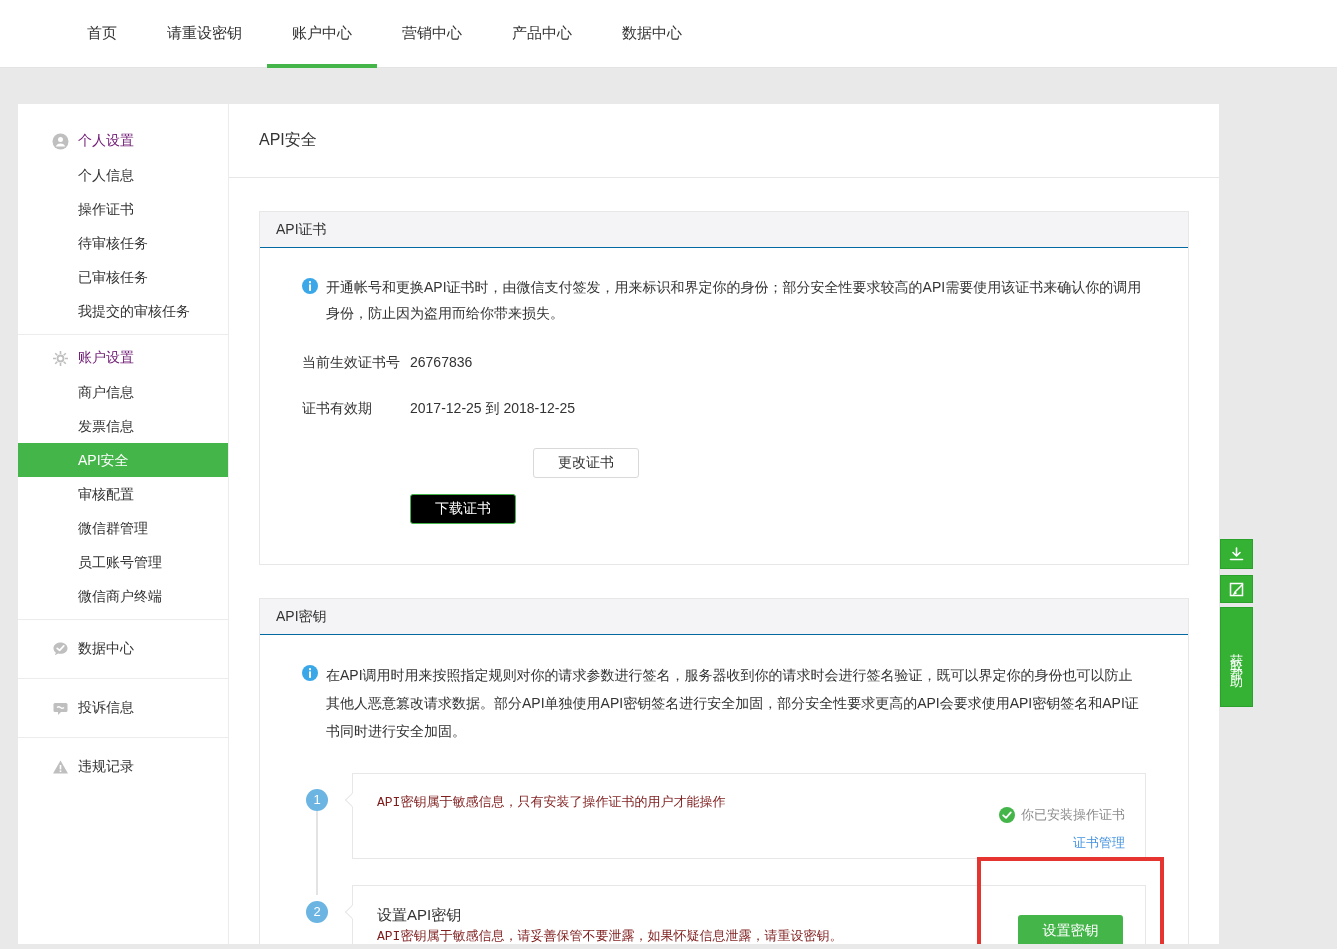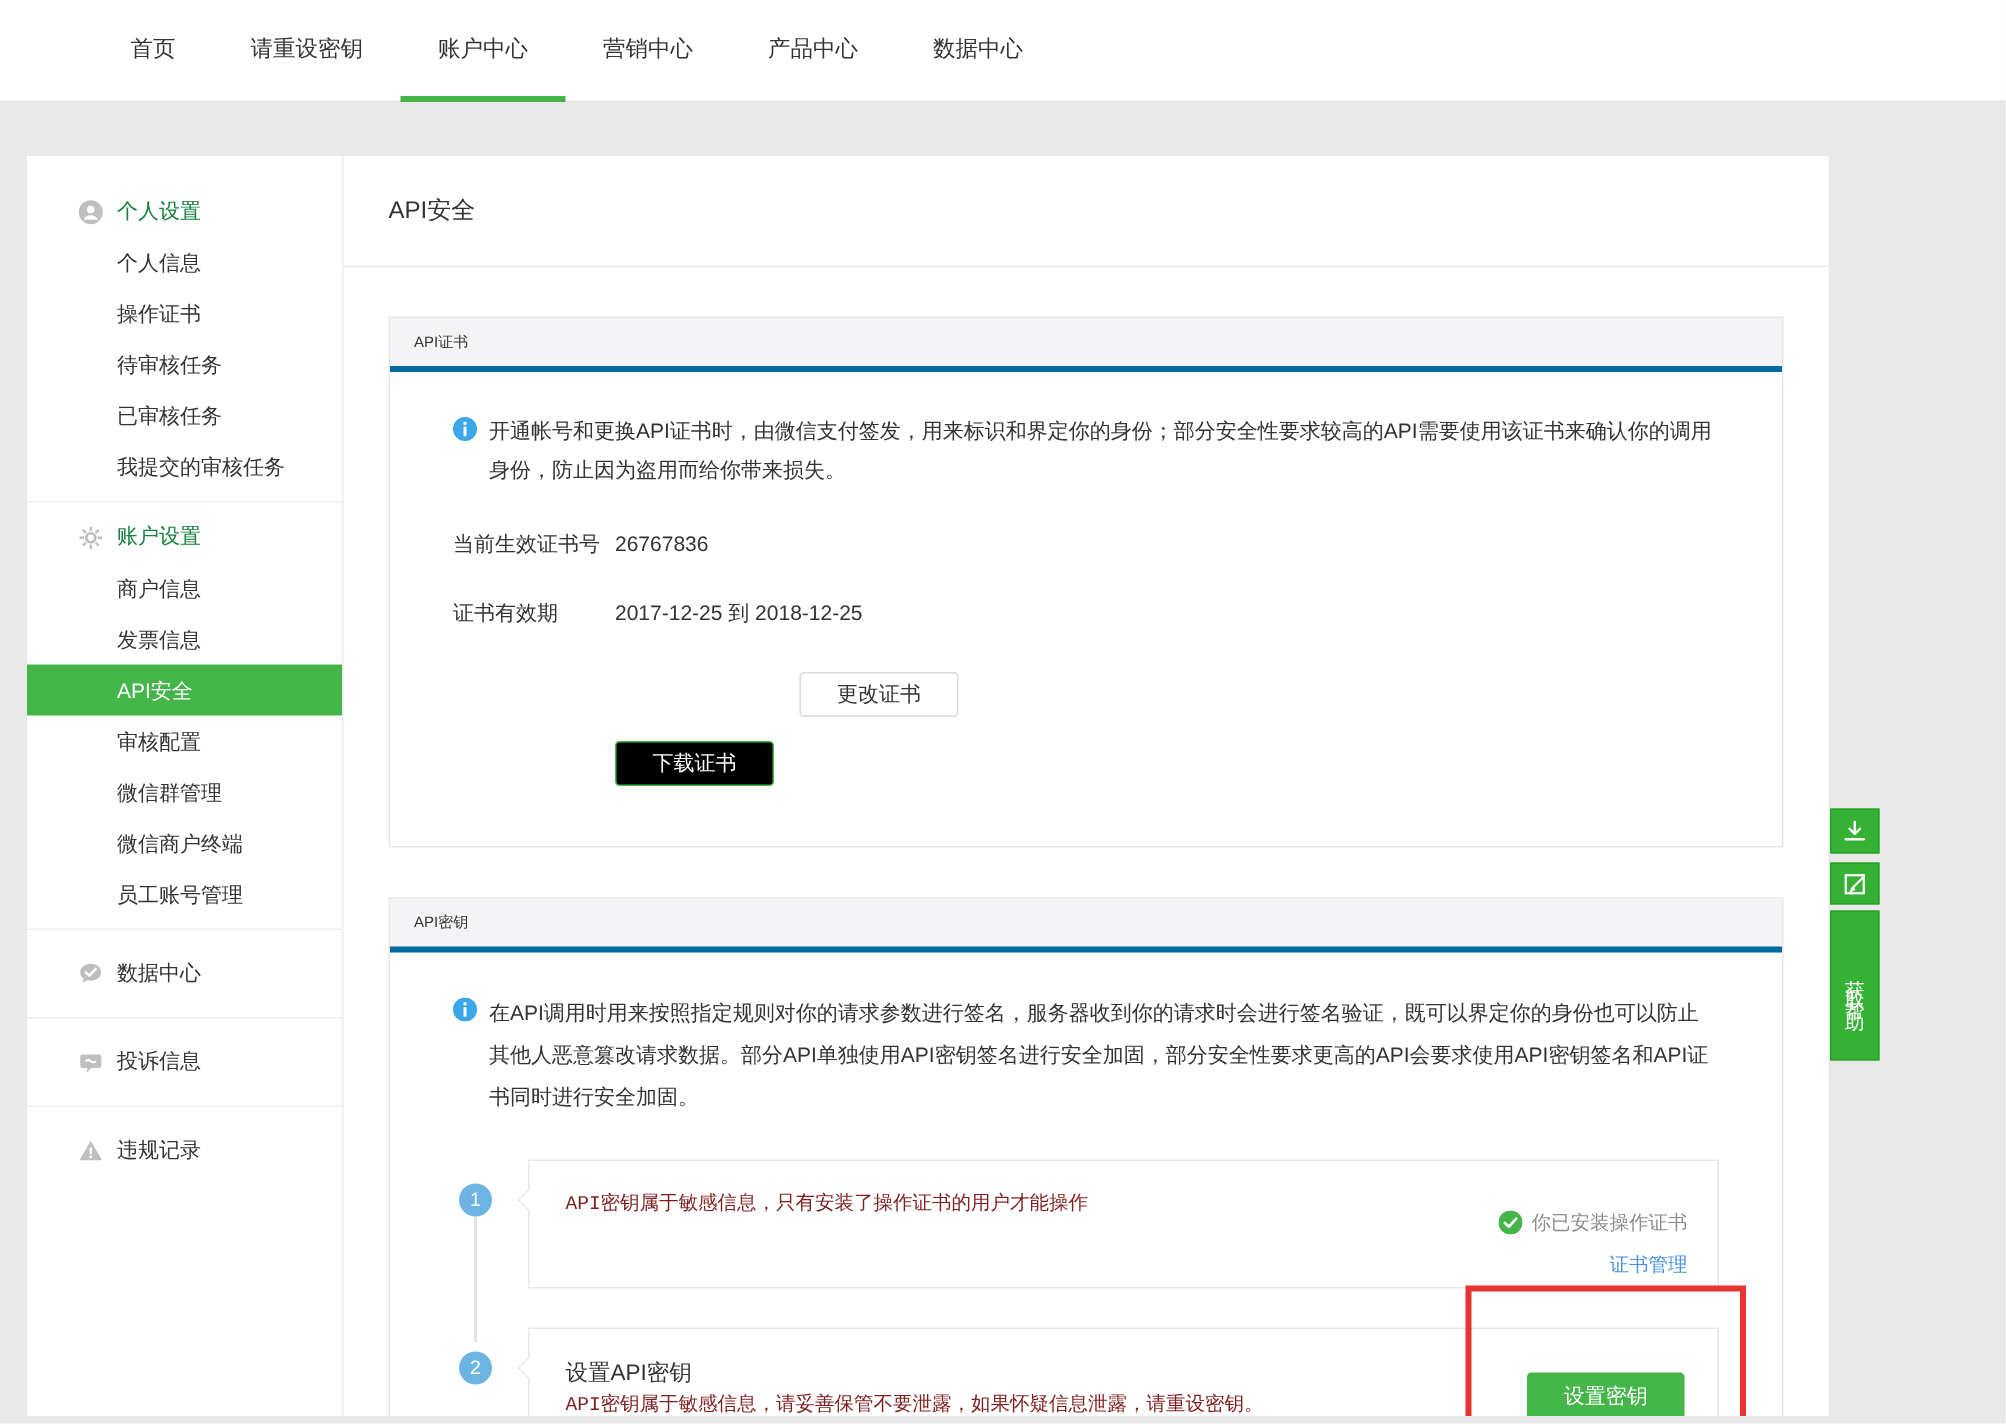--- a/index.html
+++ b/index.html
@@ -30,42 +30,42 @@
   
   .sidebar {
     position:absolute; left:18px; top:104px; width:210px; height:840px;
     background:#fff; overflow:hidden;
   }
   .side-section { padding:6px 0; }
   .side-section.first { padding-top:20px; }
   .side-section + .side-section { border-top:1px solid #ececec; }
   .side-head {
     height:34px; display:flex; align-items:center; padding-left:34px;
-    color:#15803d; font-size:14px;
+    color:#701a75; font-size:14px;
   }
   .side-head .sicon { width:17px; height:17px; margin-right:9px; flex:0 0 auto; display:flex; }
   .side-item {
     height:34px; line-height:34px; padding-left:60px; font-size:14px; color:#333;
     cursor:pointer;
   }
   .side-item.active { background:#44b549; color:#fff; }
   .side-solo { height:46px; display:flex; align-items:center; padding-left:34px;
     font-size:14px; color:#333; cursor:pointer; }
   .side-solo .sicon { width:17px; height:17px; margin-right:9px; display:flex; }
   
   .main {
     position:absolute; left:228px; top:104px; width:991px; height:840px;
     background:#fff; border-left:1px solid #ececec; overflow:hidden;
   }
   .page-head { height:74px; border-bottom:1px solid #e7e7e7; display:flex; align-items:center; }
   .page-head h1 { font-size:16px; font-weight:normal; color:#333; margin-left:30px; }
   .card { margin:33px 30px 0 30px; border:1px solid #e7e7e7; background:#fff; }
   .card-head {
-    height:36px; background:#f4f4f6; border-bottom:4px solid #0369a1;
-    display:flex; align-items:center; padding-left:16px; font-size:10px; color:#333;
+    height:36px; background:#f4f4f6; border-bottom:1px solid #0369a1;
+    display:flex; align-items:center; padding-left:16px; font-size:14px; color:#333;
   }
   .card-body { padding:26px 42px 40px 42px; position:relative; }
   .info-row { display:flex; align-items:flex-start; }
   .info-ico { flex:0 0 auto; margin-top:4px; }
   .info-text { margin-left:8px; font-size:14px; color:#333; line-height:26px; max-width:832px; }
   .kv { display:flex; margin-top:28px; font-size:14px; }
   .kv .k { width:108px; color:#333; }
   .kv .v { color:#333; }
   .btn-row { margin-top:30px; margin-left:108px; display:flex; }
   .btn {
@@ -159,22 +159,22 @@
           <path d="M8.5 1v3 M8.5 13v3 M1 8.5h3 M13 8.5h3 M3.2 3.2l2.1 2.1 M11.7 11.7l2.1 2.1 M13.8 3.2l-2.1 2.1 M5.3 11.7l-2.1 2.1" stroke="#bfbfbf" stroke-width="1.6" fill="none"></path>
         </svg>
       </span>
       <span>账户设置</span>
     </div>
     <div class="side-item">商户信息</div>
     <div class="side-item">发票信息</div>
     <div class="side-item active">API安全</div>
     <div class="side-item">审核配置</div>
     <div class="side-item">微信群管理</div>
+    <div class="side-item">员工账号管理</div>
     <div class="side-item">微信商户终端</div>
-    <div class="side-item">员工账号管理</div>
   </div>
 
   <div class="side-section">
     <div class="side-solo">
       <span class="sicon">
         <svg width="17" height="17" viewBox="0 0 17 17">
           <path d="M8.5 1.5c4 0 7 2.5 7 5.7 0 3.1-3 5.6-7 5.6-.8 0-1.6-.1-2.3-.3L3 14.2l.8-2.6C2.3 10.6 1.5 9 1.5 7.2c0-3.2 3-5.7 7-5.7z" fill="#bfbfbf"></path>
           <path d="M5.2 7.4 7.6 9.4 11.8 4.9" fill="none" stroke="#fff" stroke-width="1.7" stroke-linecap="round" stroke-linejoin="round"></path>
         </svg>
       </span>

